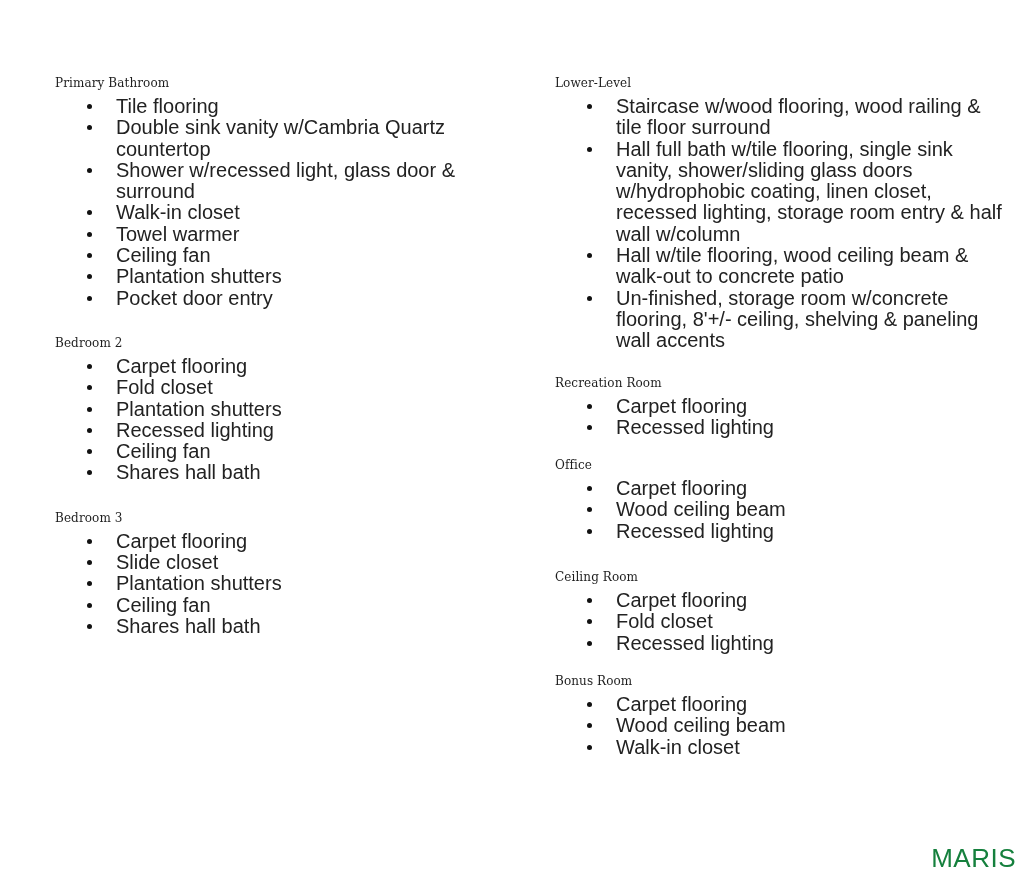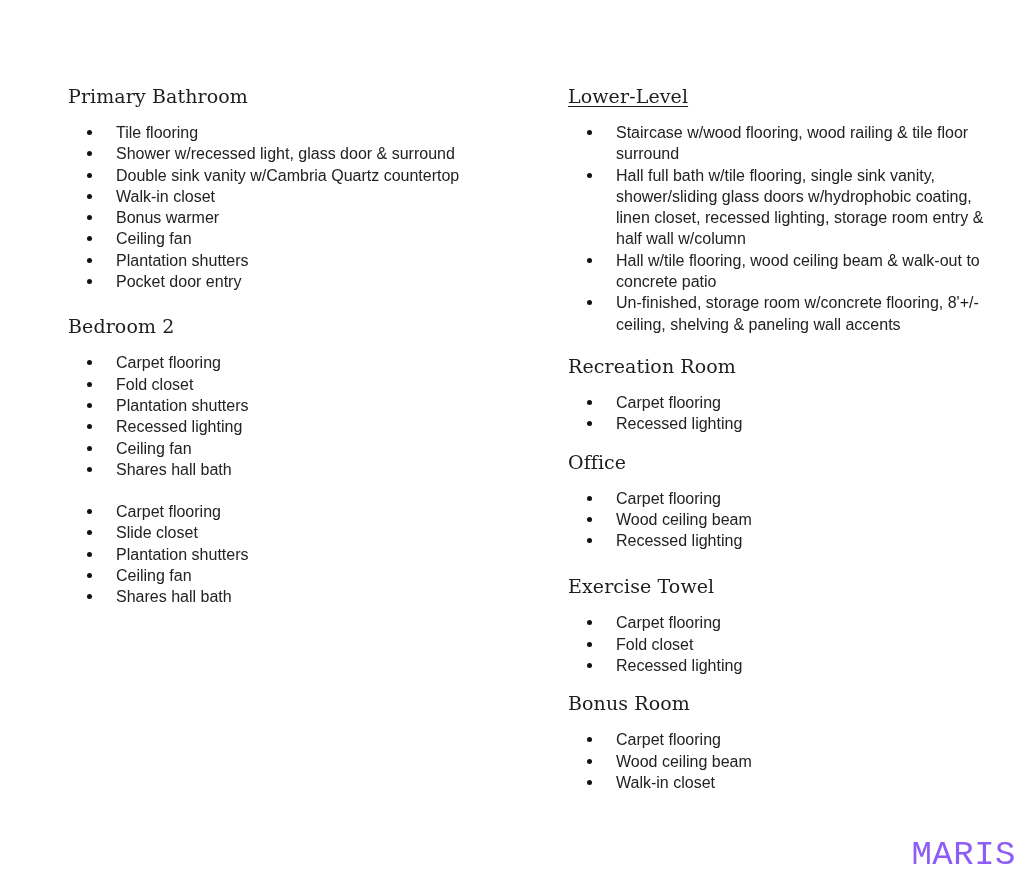--- a/index.html
+++ b/index.html
@@ -16,89 +16,90 @@
     }
     .col {
       position: absolute;
       top: 70px;
     }
     .col-left { left: 55px; width: 470px; }
     .col-right { left: 555px; width: 450px; }
     .section { margin: 0 0 14px 0; }
     .heading {
       font-family: "DejaVu Serif", serif;
-      font-size: 19px;
+      font-size: 12px;
       letter-spacing: 0.1px;
       line-height: 26px;
       color: #1e1e1e;
-      margin: 13px;
+      margin: 0;
     }
-    .heading.underline { text-decoration: underline; text-underline-offset: 3px; }
+    .heading.underline { text-underline-offset: 3px; }
     ul.items {
       list-style: none;
       margin: 0;
       padding: 0;
     }
     ul.items li {
       position: relative;
       font-family: "Liberation Sans", sans-serif;
-      font-size: 16px;
+      font-size: 20px;
       line-height: 21.3px;
       color: #222222;
       padding-left: 61px;
     }
     .col-right ul.items li { padding-left: 61px; }
     ul.items li .bullet {
       position: absolute;
       left: 32px;
       top: 8px;
       width: 5px;
       height: 5px;
       border-radius: 50%;
       background: #111111;
     }
     .watermark {
       position: absolute;
       right: 8px;
       bottom: 6px;
-      font-family: Liberation Mono, monospace;
-      font-size: 34px;
-      color: #8b5cf6;
+      font-family: Liberation Sans, sans-serif;
+      font-size: 26px;
+      color: #15803d;
       letter-spacing: 0.5px;
     }
   </style>
 </head>
 <body>
 
 <div class="col col-left" id="left-col">
     <div class="section" style="margin-bottom: 21px;">
       <div class="heading">Primary Bathroom</div>
       <ul class="items">
         <li><span class="bullet"></span><span>Tile flooring</span></li>
+        <li><span class="bullet"></span><span>Double sink vanity w/Cambria Quartz countertop</span></li>
         <li><span class="bullet"></span><span>Shower w/recessed light, glass door &amp; surround</span></li>
-        <li><span class="bullet"></span><span>Double sink vanity w/Cambria Quartz countertop</span></li>
         <li><span class="bullet"></span><span>Walk-in closet</span></li>
-        <li><span class="bullet"></span><span>Bonus warmer</span></li>
+        <li><span class="bullet"></span><span>Towel warmer</span></li>
         <li><span class="bullet"></span><span>Ceiling fan</span></li>
         <li><span class="bullet"></span><span>Plantation shutters</span></li>
         <li><span class="bullet"></span><span>Pocket door entry</span></li>
       </ul>
     </div>
     <div class="section" style="margin-bottom: 21px;">
       <div class="heading">Bedroom 2</div>
       <ul class="items">
         <li><span class="bullet"></span><span>Carpet flooring</span></li>
         <li><span class="bullet"></span><span>Fold closet</span></li>
         <li><span class="bullet"></span><span>Plantation shutters</span></li>
         <li><span class="bullet"></span><span>Recessed lighting</span></li>
         <li><span class="bullet"></span><span>Ceiling fan</span></li>
         <li><span class="bullet"></span><span>Shares hall bath</span></li>
       </ul>
     </div>
     <div class="section" style="margin-bottom: 0px;">
+      <div class="heading">Bedroom 3</div>
       <ul class="items">
         <li><span class="bullet"></span><span>Carpet flooring</span></li>
         <li><span class="bullet"></span><span>Slide closet</span></li>
         <li><span class="bullet"></span><span>Plantation shutters</span></li>
         <li><span class="bullet"></span><span>Ceiling fan</span></li>
         <li><span class="bullet"></span><span>Shares hall bath</span></li>
       </ul>
     </div>
   </div>
 <div class="col col-right" id="right-col">
@@ -120,21 +121,21 @@
     </div>
     <div class="section" style="margin-bottom: 22px;">
       <div class="heading">Office</div>
       <ul class="items">
         <li><span class="bullet"></span><span>Carpet flooring</span></li>
         <li><span class="bullet"></span><span>Wood ceiling beam</span></li>
         <li><span class="bullet"></span><span>Recessed lighting</span></li>
       </ul>
     </div>
     <div class="section" style="margin-bottom: 14px;">
-      <div class="heading">Exercise Towel</div>
+      <div class="heading">Ceiling Room</div>
       <ul class="items">
         <li><span class="bullet"></span><span>Carpet flooring</span></li>
         <li><span class="bullet"></span><span>Fold closet</span></li>
         <li><span class="bullet"></span><span>Recessed lighting</span></li>
       </ul>
     </div>
     <div class="section" style="margin-bottom: 0px;">
       <div class="heading">Bonus Room</div>
       <ul class="items">
         <li><span class="bullet"></span><span>Carpet flooring</span></li>

